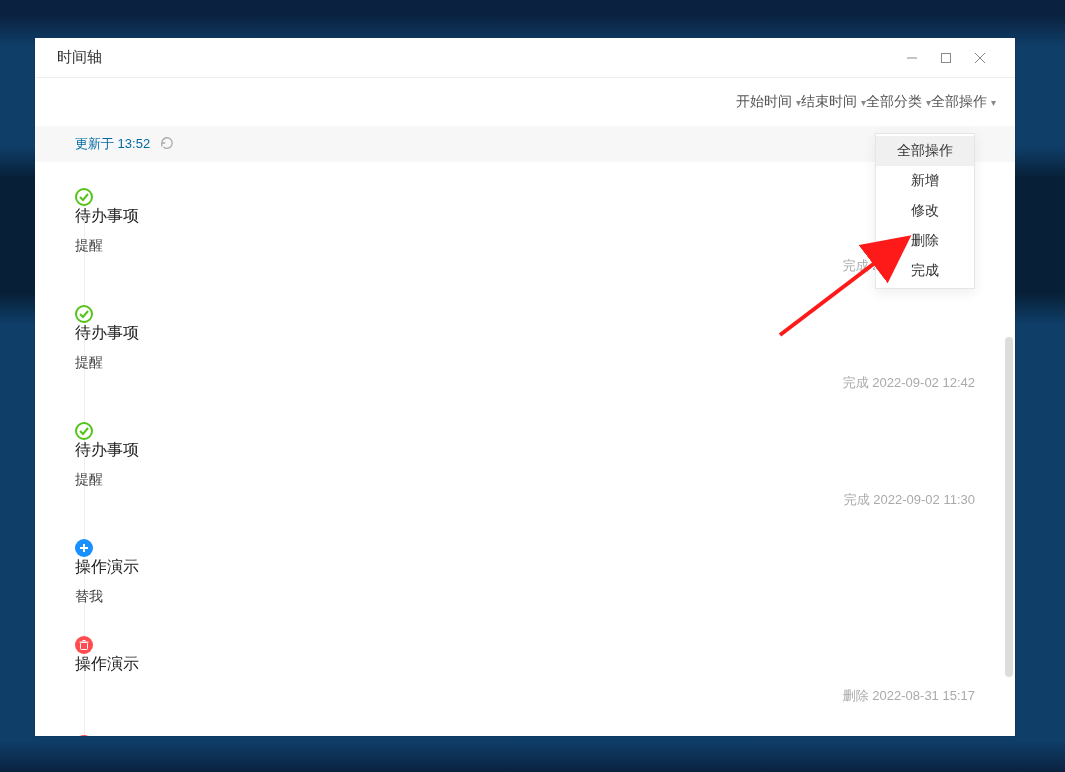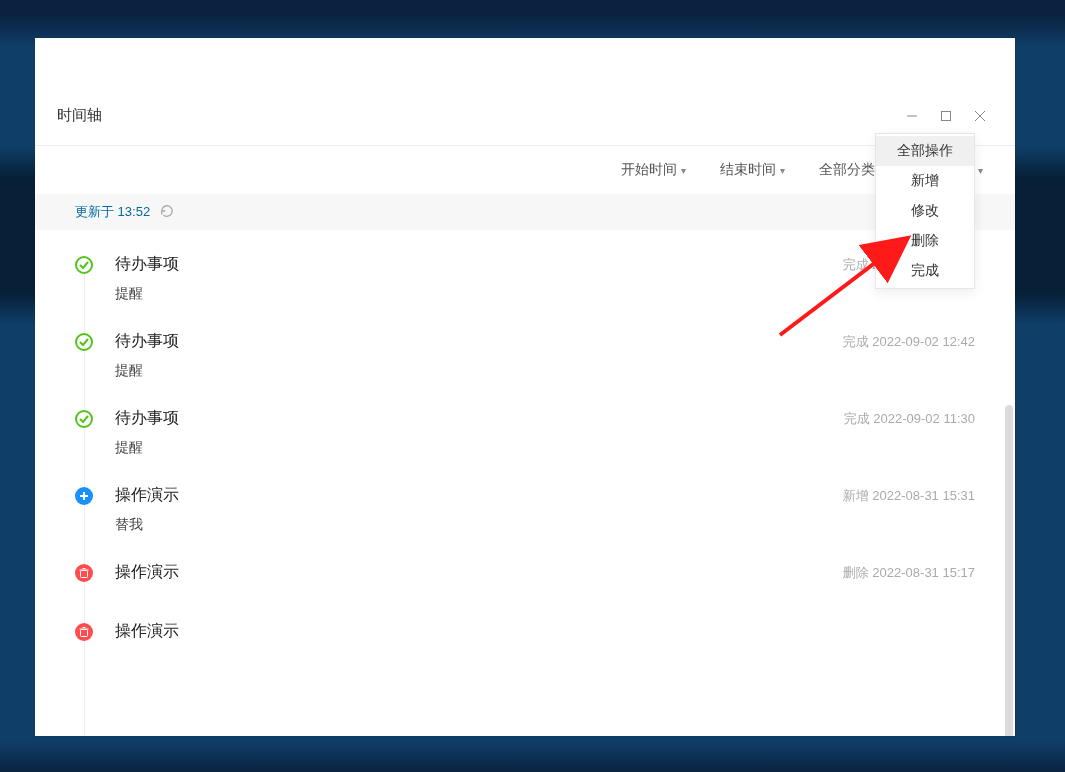--- a/index.html
+++ b/index.html
@@ -18,43 +18,41 @@
     position: absolute;
     left: 35px; top: 38px;
     width: 980px; height: 698px;
     background: #ffffff;
     display: flex;
     flex-direction: column;
     box-shadow: 0 0 0 1px rgba(0,0,0,0.05);
   }
 
   .titlebar {
-    height: 60px;
+    height: 40px;
     display: flex;
     align-items: center;
     padding: 0 18px 0 22px;
     border-bottom: 1px solid #eee;
-    margin-top: 48px;
   }
   .titlebar .title { font-size: 15px; color: #333; }
   .titlebar .spacer { flex: 1; }
   .win-btn {
     width: 34px; height: 44px;
     display: flex; align-items: center; justify-content: center;
     color: #888; cursor: pointer;
   }
   .win-btn svg { width: 12px; height: 12px; stroke: #888; }
 
   .filterbar {
     height: 48px;
     display: flex;
     align-items: center;
     justify-content: flex-end;
-    padding-right: 32px;
-    gap: 34px;
+    padding-right: 19px;
   }
   .filter-item {
     font-size: 14px;
     color: #555;
     cursor: pointer;
     display: flex;
     align-items: center;
     gap: 4px;
   }
   .chev { font-size: 10px; color: #888; }
@@ -82,20 +80,21 @@
     left: 49px;
     top: 28px;
     bottom: 0;
     width: 1px;
     background: #eee;
   }
   .item {
     display: flex;
     padding: 10px 40px 18px 40px;
     position: relative;
+    flex-direction: column;
   }
   .item .icon-col { width: 40px; flex: none; padding-top: 2px; }
   .item .icon { width: 18px; height: 18px; border-radius: 50%; position: relative; display: flex; align-items: center; justify-content: center; }
   .icon-complete { background: #fff; }
   .icon-complete svg { width: 18px; height: 18px; }
   .icon-add { background: #1890ff; }
   .icon-add::before, .icon-add::after { content: ""; position: absolute; background: #fff; }
   .icon-add::before { width: 8px; height: 2px; }
   .icon-add::after { width: 2px; height: 8px; }
   .icon-delete { background: #ff4d4f; }
@@ -257,21 +256,20 @@
     </div>
 
     <div class="item">
       <div class="icon-col">
           <div class="icon icon-add"></div>
         </div>
       <div class="body-col">
         <div class="title-line">操作演示</div>
         <div class="sub-line">替我</div>
       </div>
-      <div class="meta-col">新增 2022-08-31 15:31</div>
     </div>
 
     <div class="item">
       <div class="icon-col">
           <div class="icon icon-delete">
             <svg viewBox="0 0 10 10">
               <rect x="1.5" y="2.5" width="7" height="7" rx="1" fill="none" stroke="#fff" stroke-width="1"></rect>
               <line x1="0.5" y1="2" x2="9.5" y2="2" stroke="#fff" stroke-width="1"></line>
               <line x1="3.5" y1="0.5" x2="6.5" y2="0.5" stroke="#fff" stroke-width="1"></line>
             </svg>

